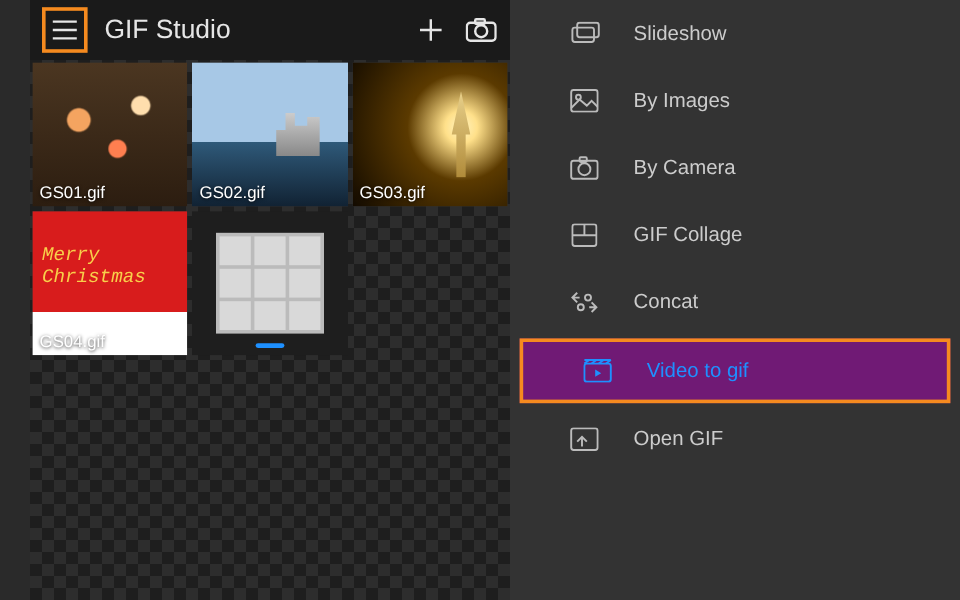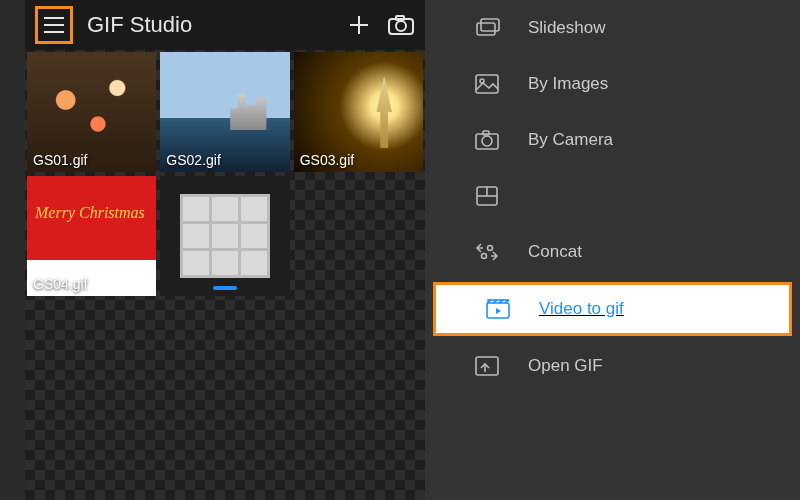--- a/index.html
+++ b/index.html
@@ -61,21 +61,21 @@
           linear-gradient(180deg,#a7c8e6 0%, #a7c8e6 55%, #2f5a7a 55%, #123 100%);
           position:relative; }
   .pic2::after{content:"";position:absolute;right:10%;bottom:35%;width:40%;height:30%;
     background:linear-gradient(180deg,#ccc,#888);clip-path:polygon(10% 100%,10% 40%,25% 40%,25% 0,40% 0,40% 30%,60% 30%,60% 10%,80% 10%,80% 100%);}
   .pic3 { background:
           radial-gradient(circle at 70% 45%, #fff3bf 0%, #ffe08a 12%, #5b3a00 40%, #120a00 100%);
           position:relative;}
   .pic3::after{content:"";position:absolute;left:55%;top:20%;width:30%;height:60%;
     background:linear-gradient(#e8d08a,#b08b3a);clip-path:polygon(40% 100%,40% 50%,30% 50%,50% 0,70% 50%,60% 50%,60% 100%);}
   .pic4 { background: linear-gradient(180deg,#d81c1c 0%,#d81c1c 70%,#ffffff 70%,#ffffff 100%); position:relative;}
-  .pic4-text{position:absolute;left:8px;top:28px;color:#f8cf4a;font-family:Liberation Serif, serif;font-size:16px;font-style:italic;}
+  .pic4-text{position:absolute;left:8px;top:28px;color:#f8cf4a;font-family:Liberation Mono, monospace;font-size:16px;font-style:italic;}
   .pic5 { background:#1e1e1e; display:flex; align-items:center; justify-content:center;}
   .collage { width:70%; height:70%; background:#bbb; display:grid; grid-template: repeat(3,1fr)/repeat(3,1fr); gap:3px; padding:3px;}
   .collage div{background:#d9d9d9;}
   .collage-bar{position:absolute;bottom:6px;left:50%;transform:translateX(-50%);width:24px;height:4px;background:#1e90ff;border-radius:2px;}
   
   .right { flex:1; background:#333; display:flex; flex-direction:column; }
   .menu-item {
     display:flex; align-items:center; gap:28px;
     padding: 16px 26px;
     height: 56px;
@@ -83,22 +83,21 @@
     margin-left:23px;
   }
   .menu-item.active { color:#1e90ff; }
   .menu-item .mi-label { font-size:17px; font-weight:300; }
   .menu-item .mi-icon { width:26px; height:22px; display:flex; align-items:center; justify-content:center;}
   .menu-item .mi-icon svg { stroke:#bbb; stroke-width:1.6; fill:none; }
   .menu-item.active .mi-icon svg { stroke:#1e90ff; }
   .hl-wrap {
     border:3px solid #f58a1f;
     margin: 2px 8px;
-    background:#ffffff;
-    text-decoration:underline;
+    background:#701a75;
   }
   .hl-wrap .menu-item{height:48px;}
 </style>
 </head>
 <body>
 
 <div class="left">
   <div class="header">
     <div class="hamburger">
       <svg width="22" height="18" viewBox="0 0 22 18">
@@ -197,20 +196,21 @@
 
 
   <div class="menu-item">
     <span class="mi-icon">
       <svg width="22" height="20" viewBox="0 0 22 20">
           <rect x="1" y="1" width="20" height="18" rx="2"></rect>
           <line x1="1" y1="10" x2="21" y2="10"></line>
           <line x1="11" y1="1" x2="11" y2="10"></line>
         </svg>
     </span>
+    <span class="mi-label">GIF Collage</span>
   </div>
 
   <div class="menu-item">
     <span class="mi-icon">
       <svg width="24" height="22" viewBox="0 0 24 22">
           <path d="M6 3 L2 7 L6 11 M8 7 H2"></path>
           <path d="M18 11 L22 15 L18 19 M16 15 H22"></path>
           <circle cx="15" cy="7" r="2.5"></circle>
           <circle cx="9" cy="15" r="2.5"></circle>
         </svg>

